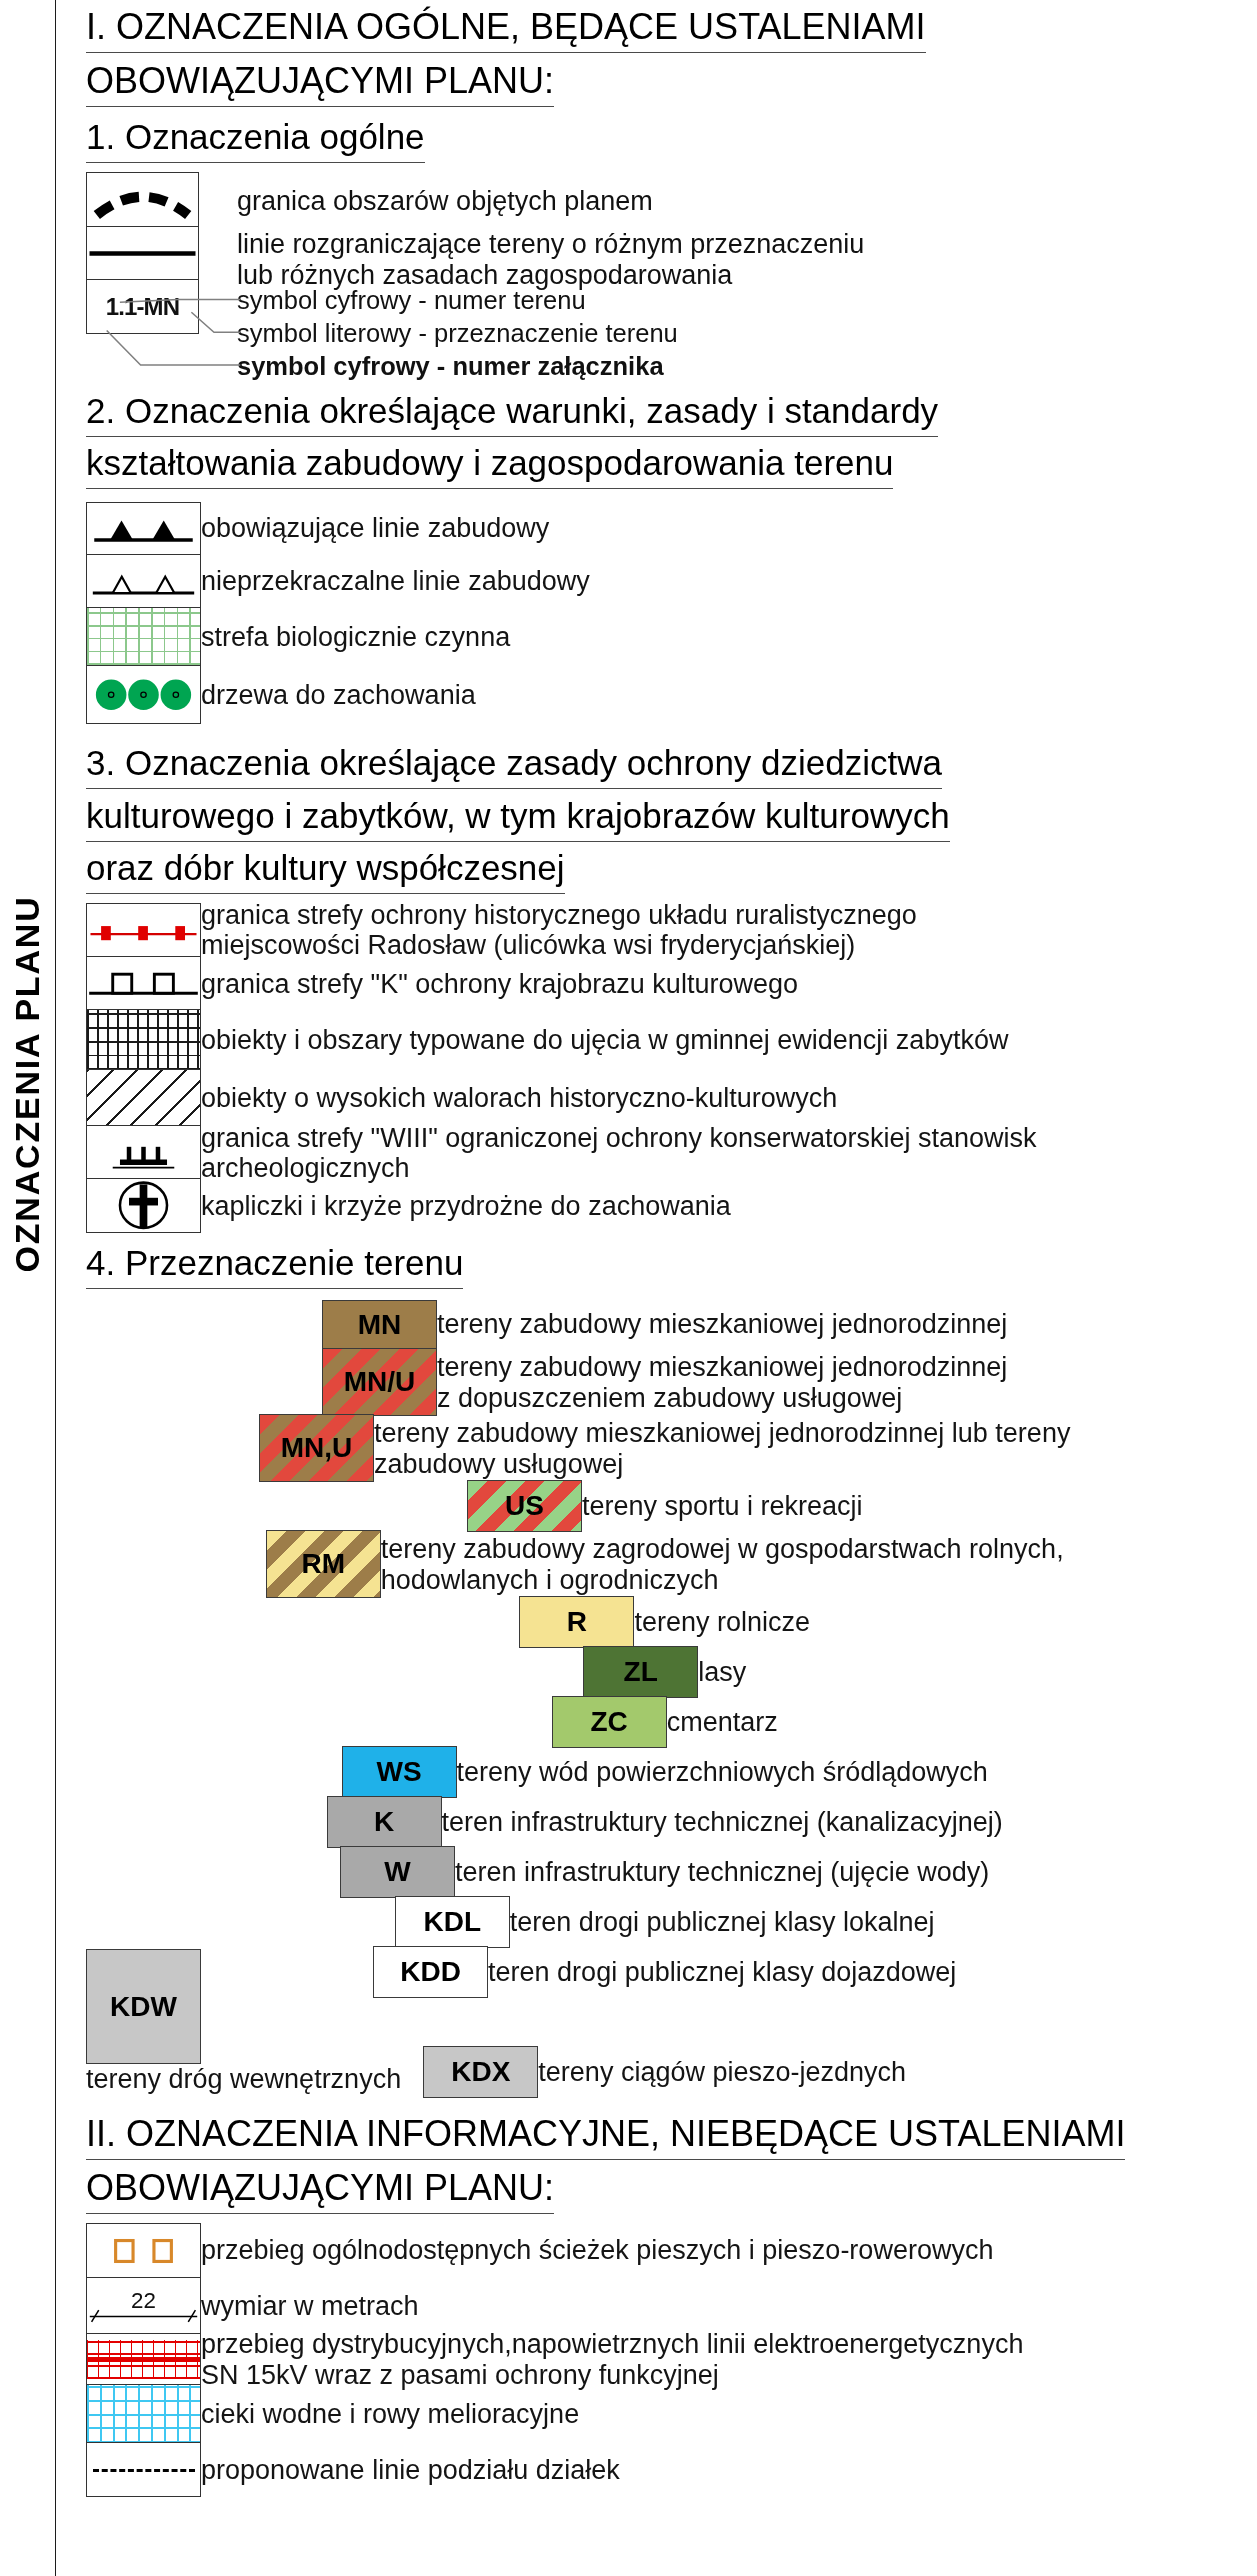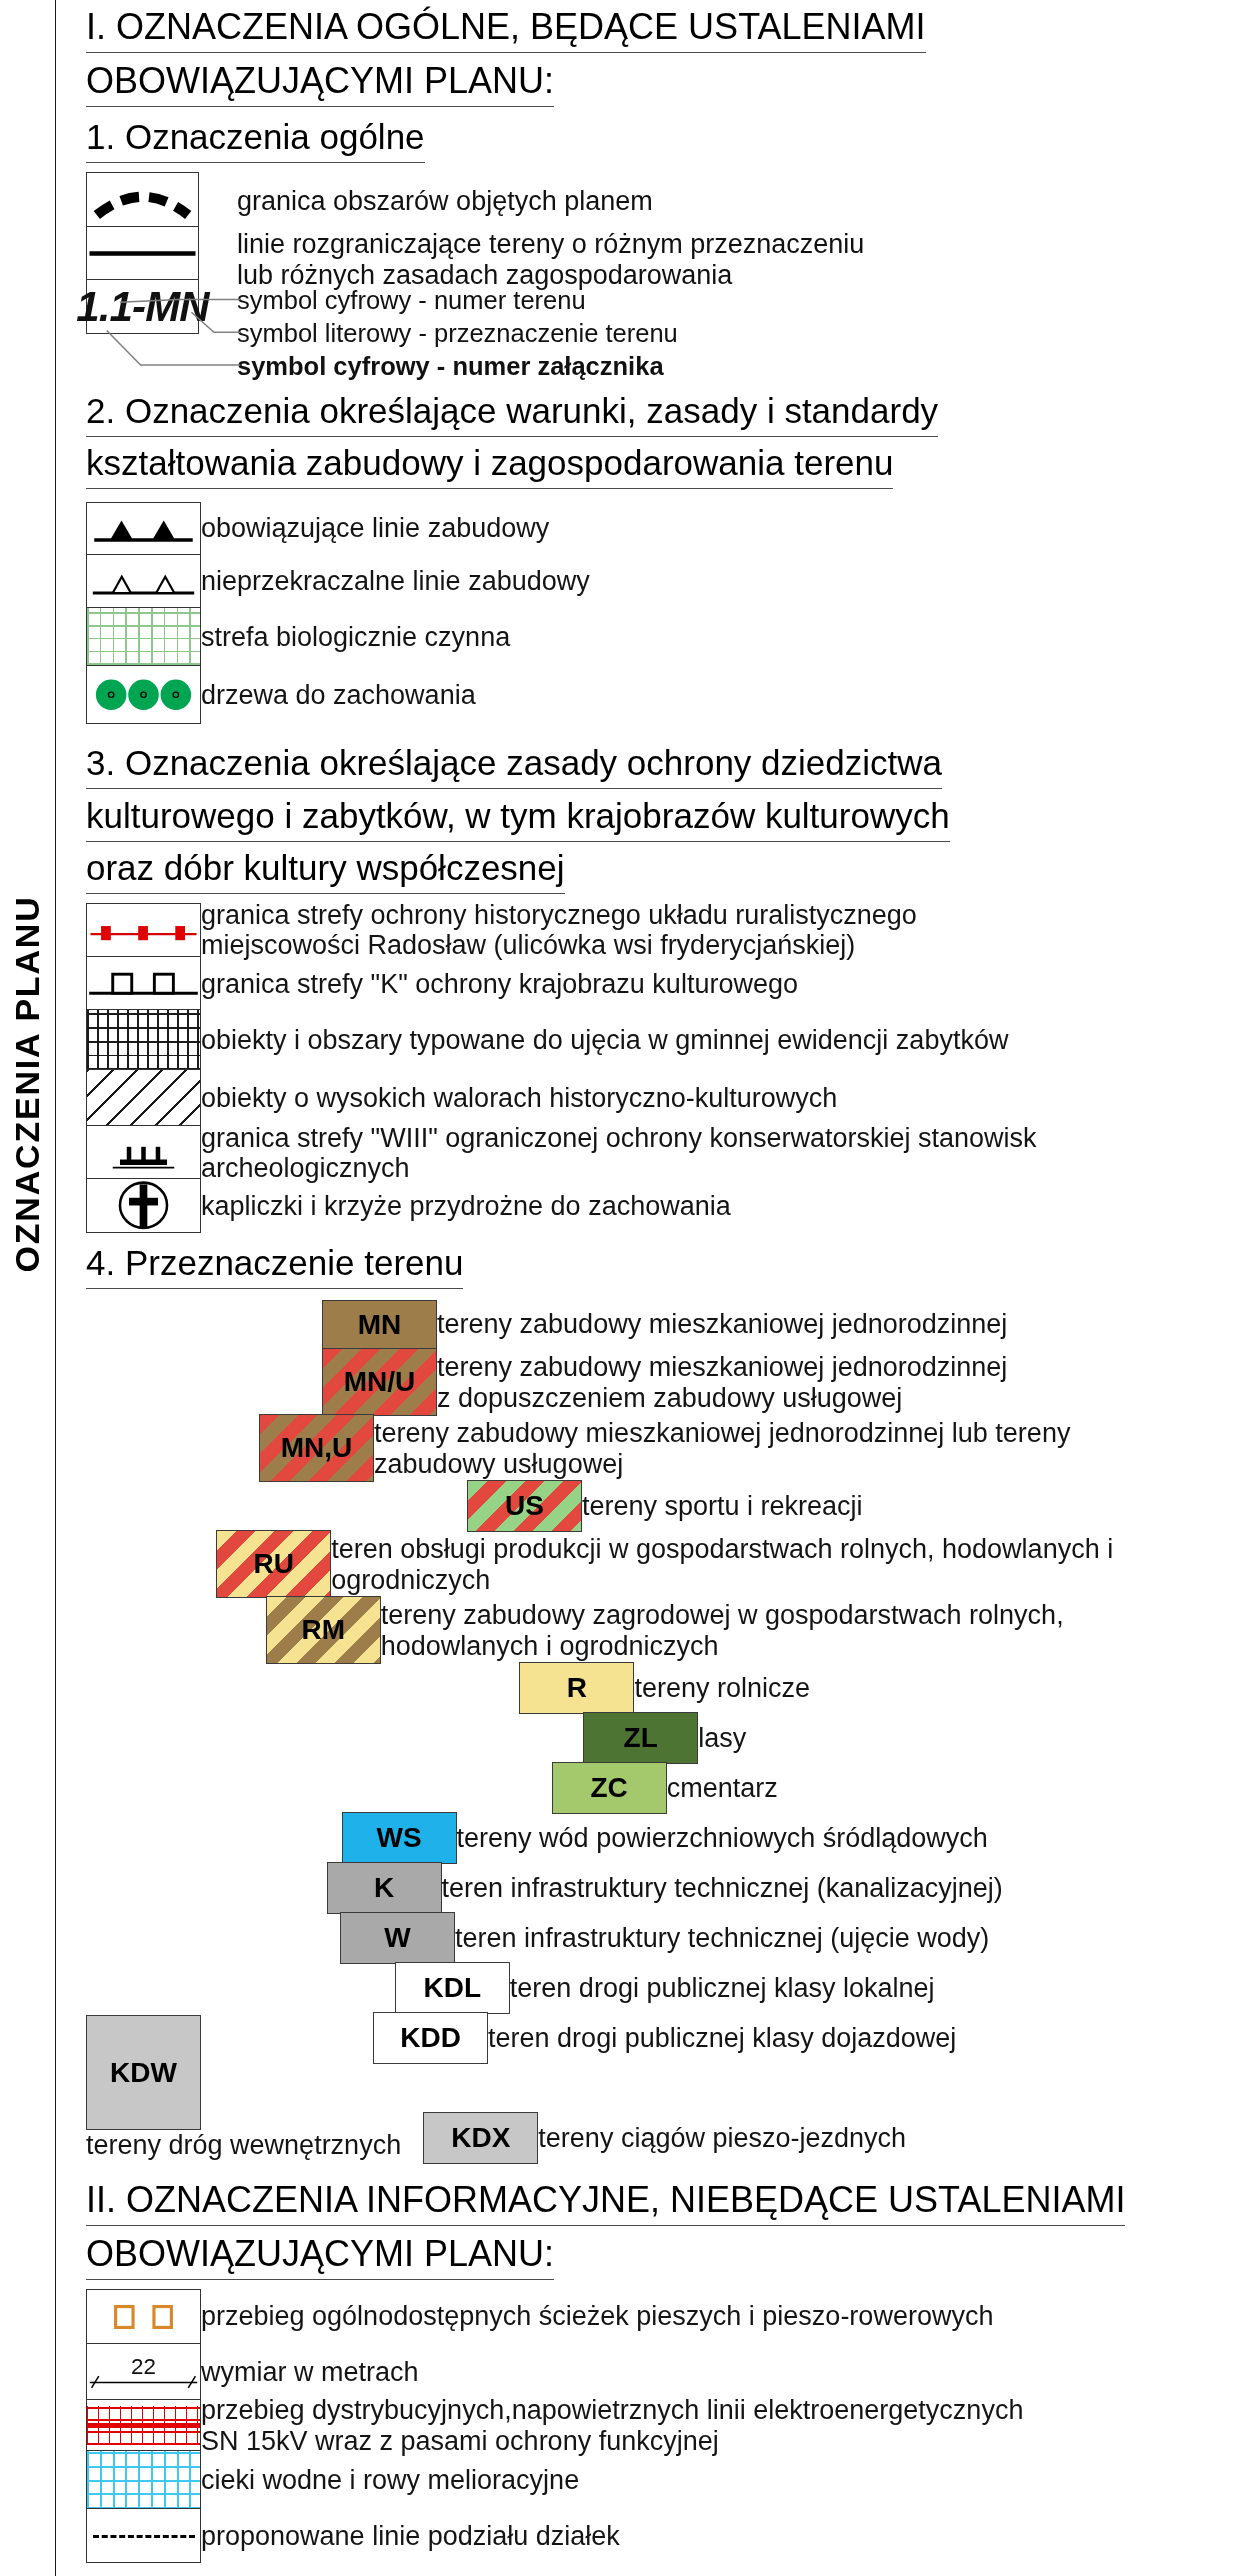--- a/index.html
+++ b/index.html
@@ -38,21 +38,21 @@
   
   .zrow{display:flex;align-items:stretch;justify-content:center;}
   .swatch{width:113px;flex:0 0 113px;border:1.5px solid #3a3a3a;margin-top:-1.5px;
           display:flex;align-items:center;justify-content:center;}
   .zcode{font-weight:bold;font-size:28px;color:#000;}
   
   .g1block{position:relative;height:202px;margin-bottom:16.4px;}
   .symcol{position:absolute;left:0;top:0;}
   .s1cell{width:113px;height:55px;border:1.5px solid #333;margin-top:-1.5px;background:#fff;
           display:flex;align-items:center;justify-content:center;box-sizing:border-box;}
-  .code-ex{font-weight:bold;font-size:42px;letter-spacing:-0.9px;white-space:nowrap;font-style:italic;}
+  .code-ex{font-weight:bold;font-size:24px;letter-spacing:-0.9px;white-space:nowrap;}
   .g1lbl{position:absolute;left:151px;font-size:27px;line-height:1.14;white-space:pre-line;}
   .callout{position:absolute;left:151px;font-size:25.5px;line-height:1.05;white-space:nowrap;}
   .leaders{position:absolute;left:0;top:0;width:100%;height:100%;pointer-events:none;}
 </style>
 </head>
 <body>
 
 <div class="page">
   <aside class="side">
     <div class="vtext">OZNACZENIA PLANU</div>
@@ -220,27 +220,20 @@
           <div class="lbl">tereny zabudowy mieszkaniowej jednorodzinnej lub tereny
 zabudowy usługowej</div>
         </div>
         <div class="zrow" style="height: 50px;">
           <div class="swatch" style="background: repeating-linear-gradient(135deg, rgb(151, 211, 135) 0px, rgb(151, 211, 135) 13.7px, rgb(226, 72, 61) 13.7px, rgb(226, 72, 61) 27px);">
             <span class="zcode">US</span>
           </div>
           <div class="lbl">tereny sportu i rekreacji</div>
         </div>
         <div class="zrow" style="height: 66px;">
-          <div class="swatch" style="background: repeating-linear-gradient(135deg, rgb(245, 227, 146) 0px, rgb(245, 227, 146) 13.7px, rgb(226, 72, 61) 13.7px, rgb(226, 72, 61) 27px);">
-            <span class="zcode">RU</span>
-          </div>
-          <div class="lbl">teren obsługi produkcji w gospodarstwach rolnych, hodowlanych i
-ogrodniczych</div>
-        </div>
-        <div class="zrow" style="height: 66px;">
           <div class="swatch" style="background: repeating-linear-gradient(135deg, rgb(245, 227, 146) 0px, rgb(245, 227, 146) 13.7px, rgb(157, 125, 73) 13.7px, rgb(157, 125, 73) 27px);">
             <span class="zcode">RM</span>
           </div>
           <div class="lbl">tereny zabudowy zagrodowej w gospodarstwach rolnych,
 hodowlanych i ogrodniczych</div>
         </div>
         <div class="zrow" style="height: 50px;">
           <div class="swatch" style="background: rgb(245, 227, 146);">
             <span class="zcode">R</span>
           </div>

